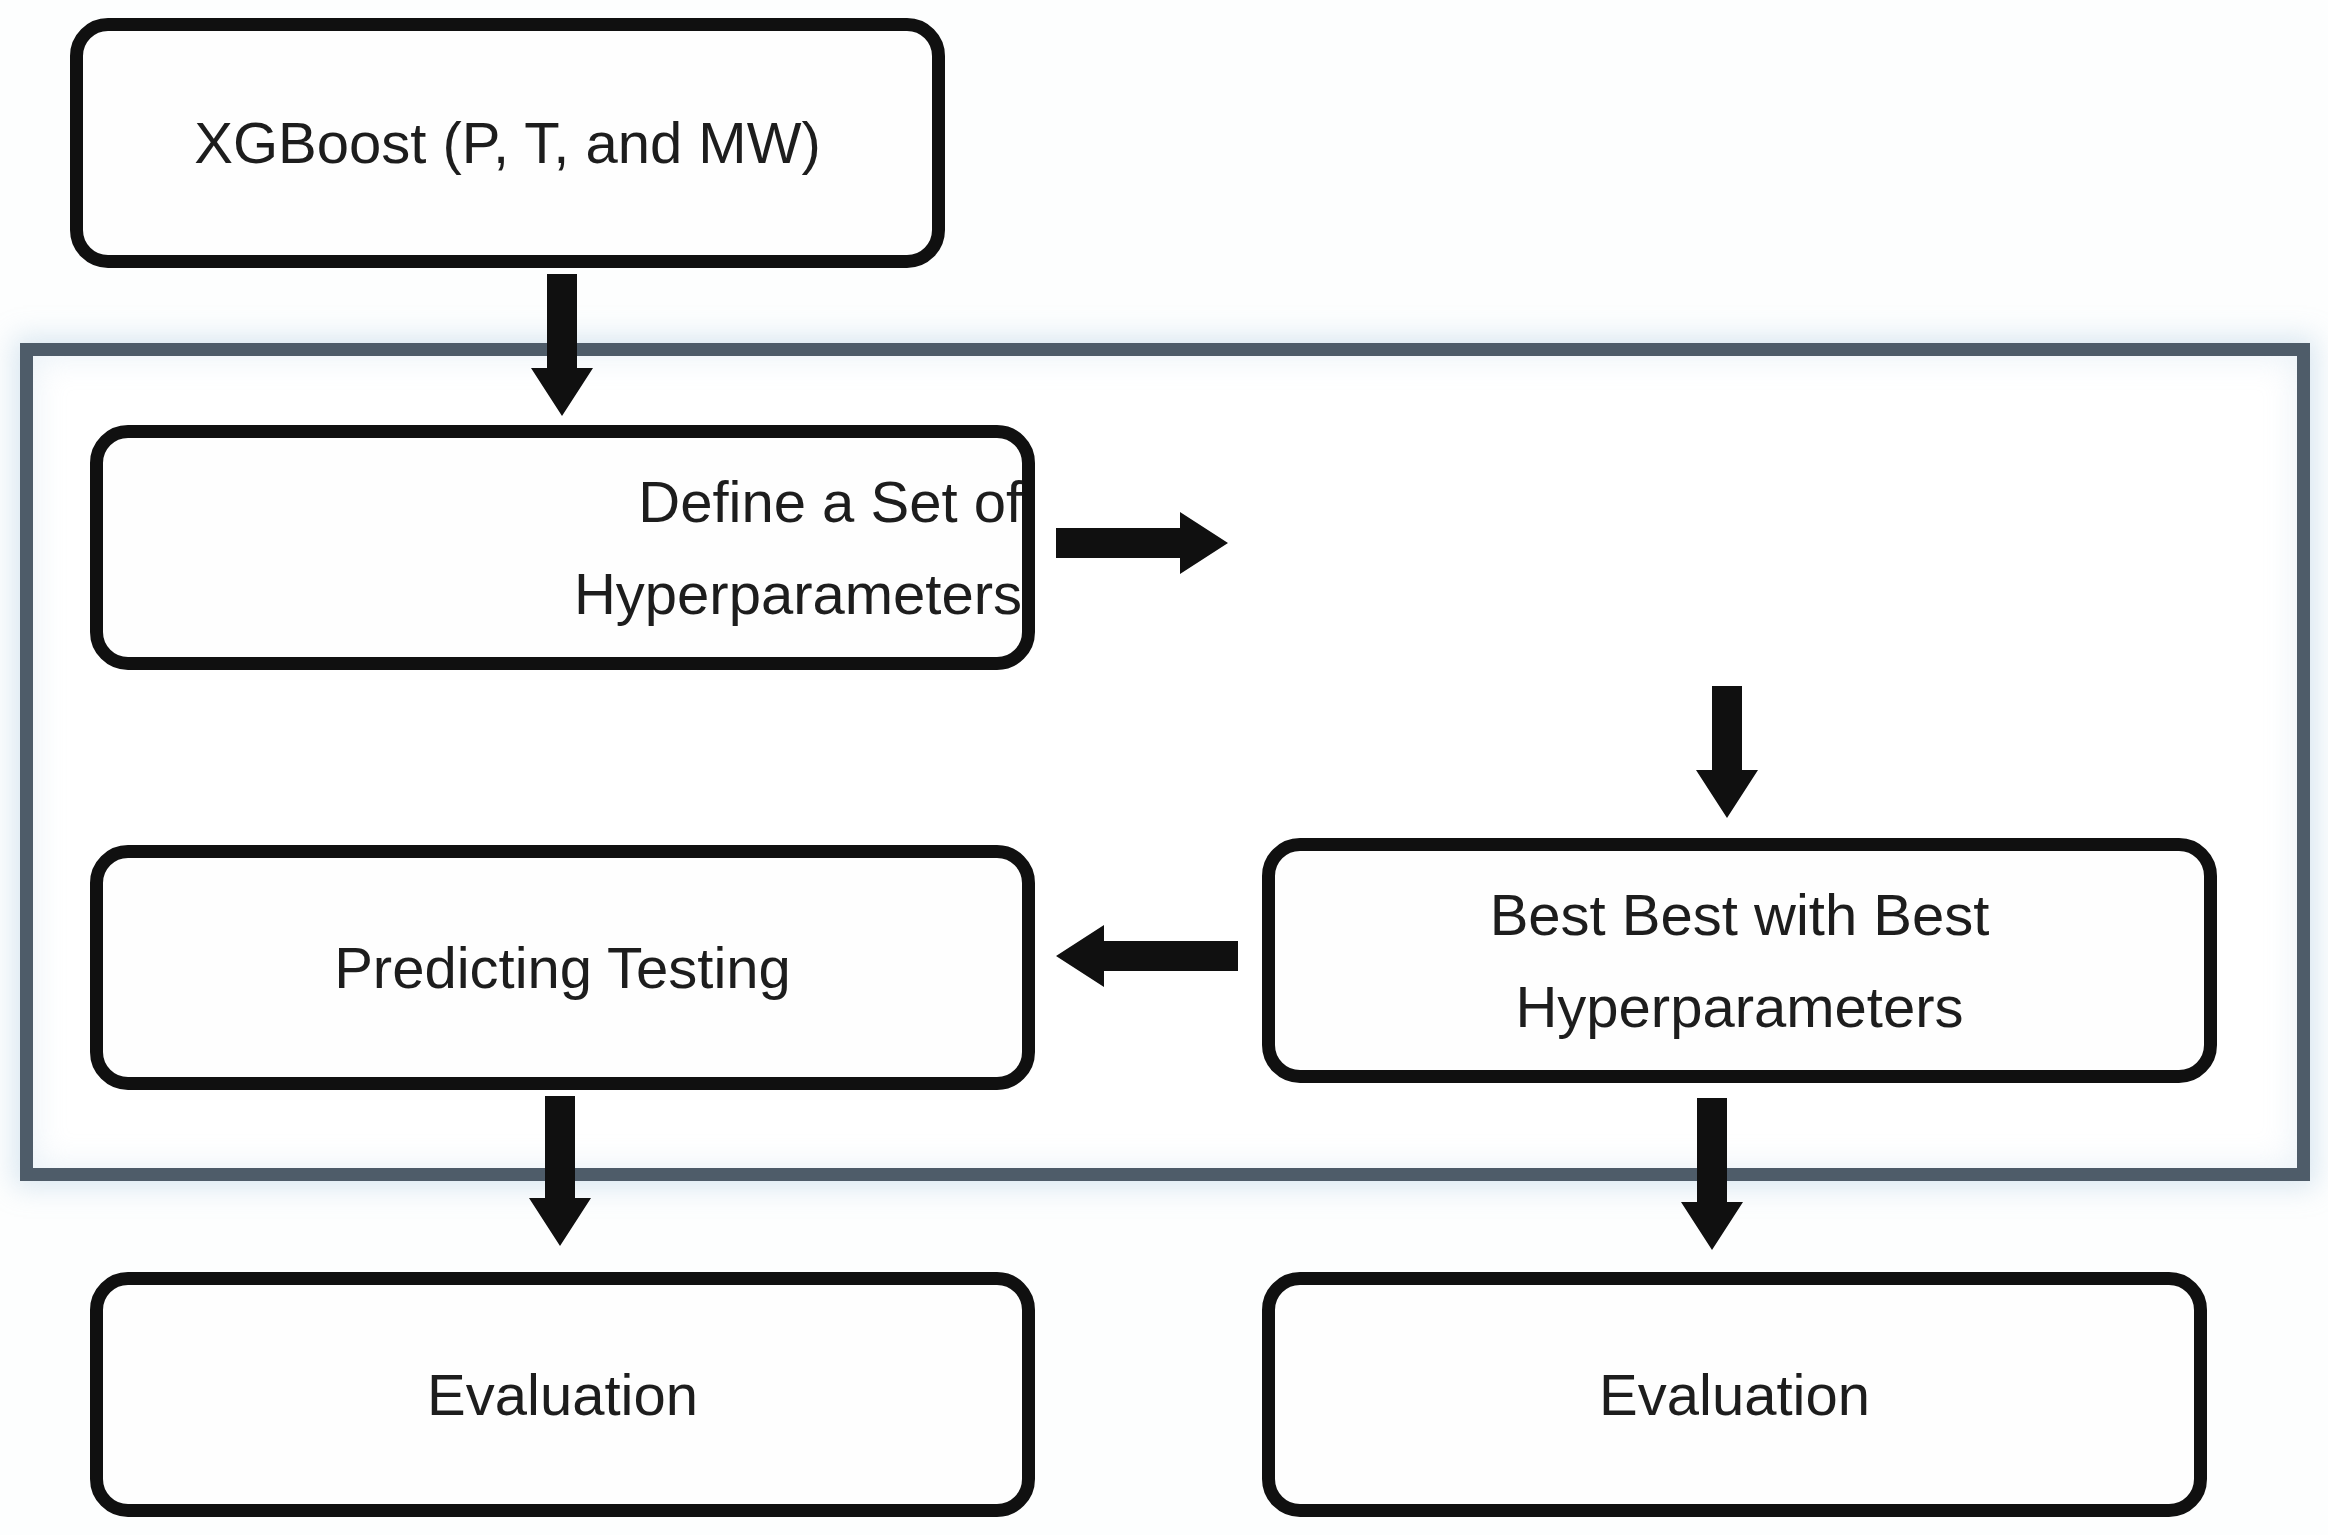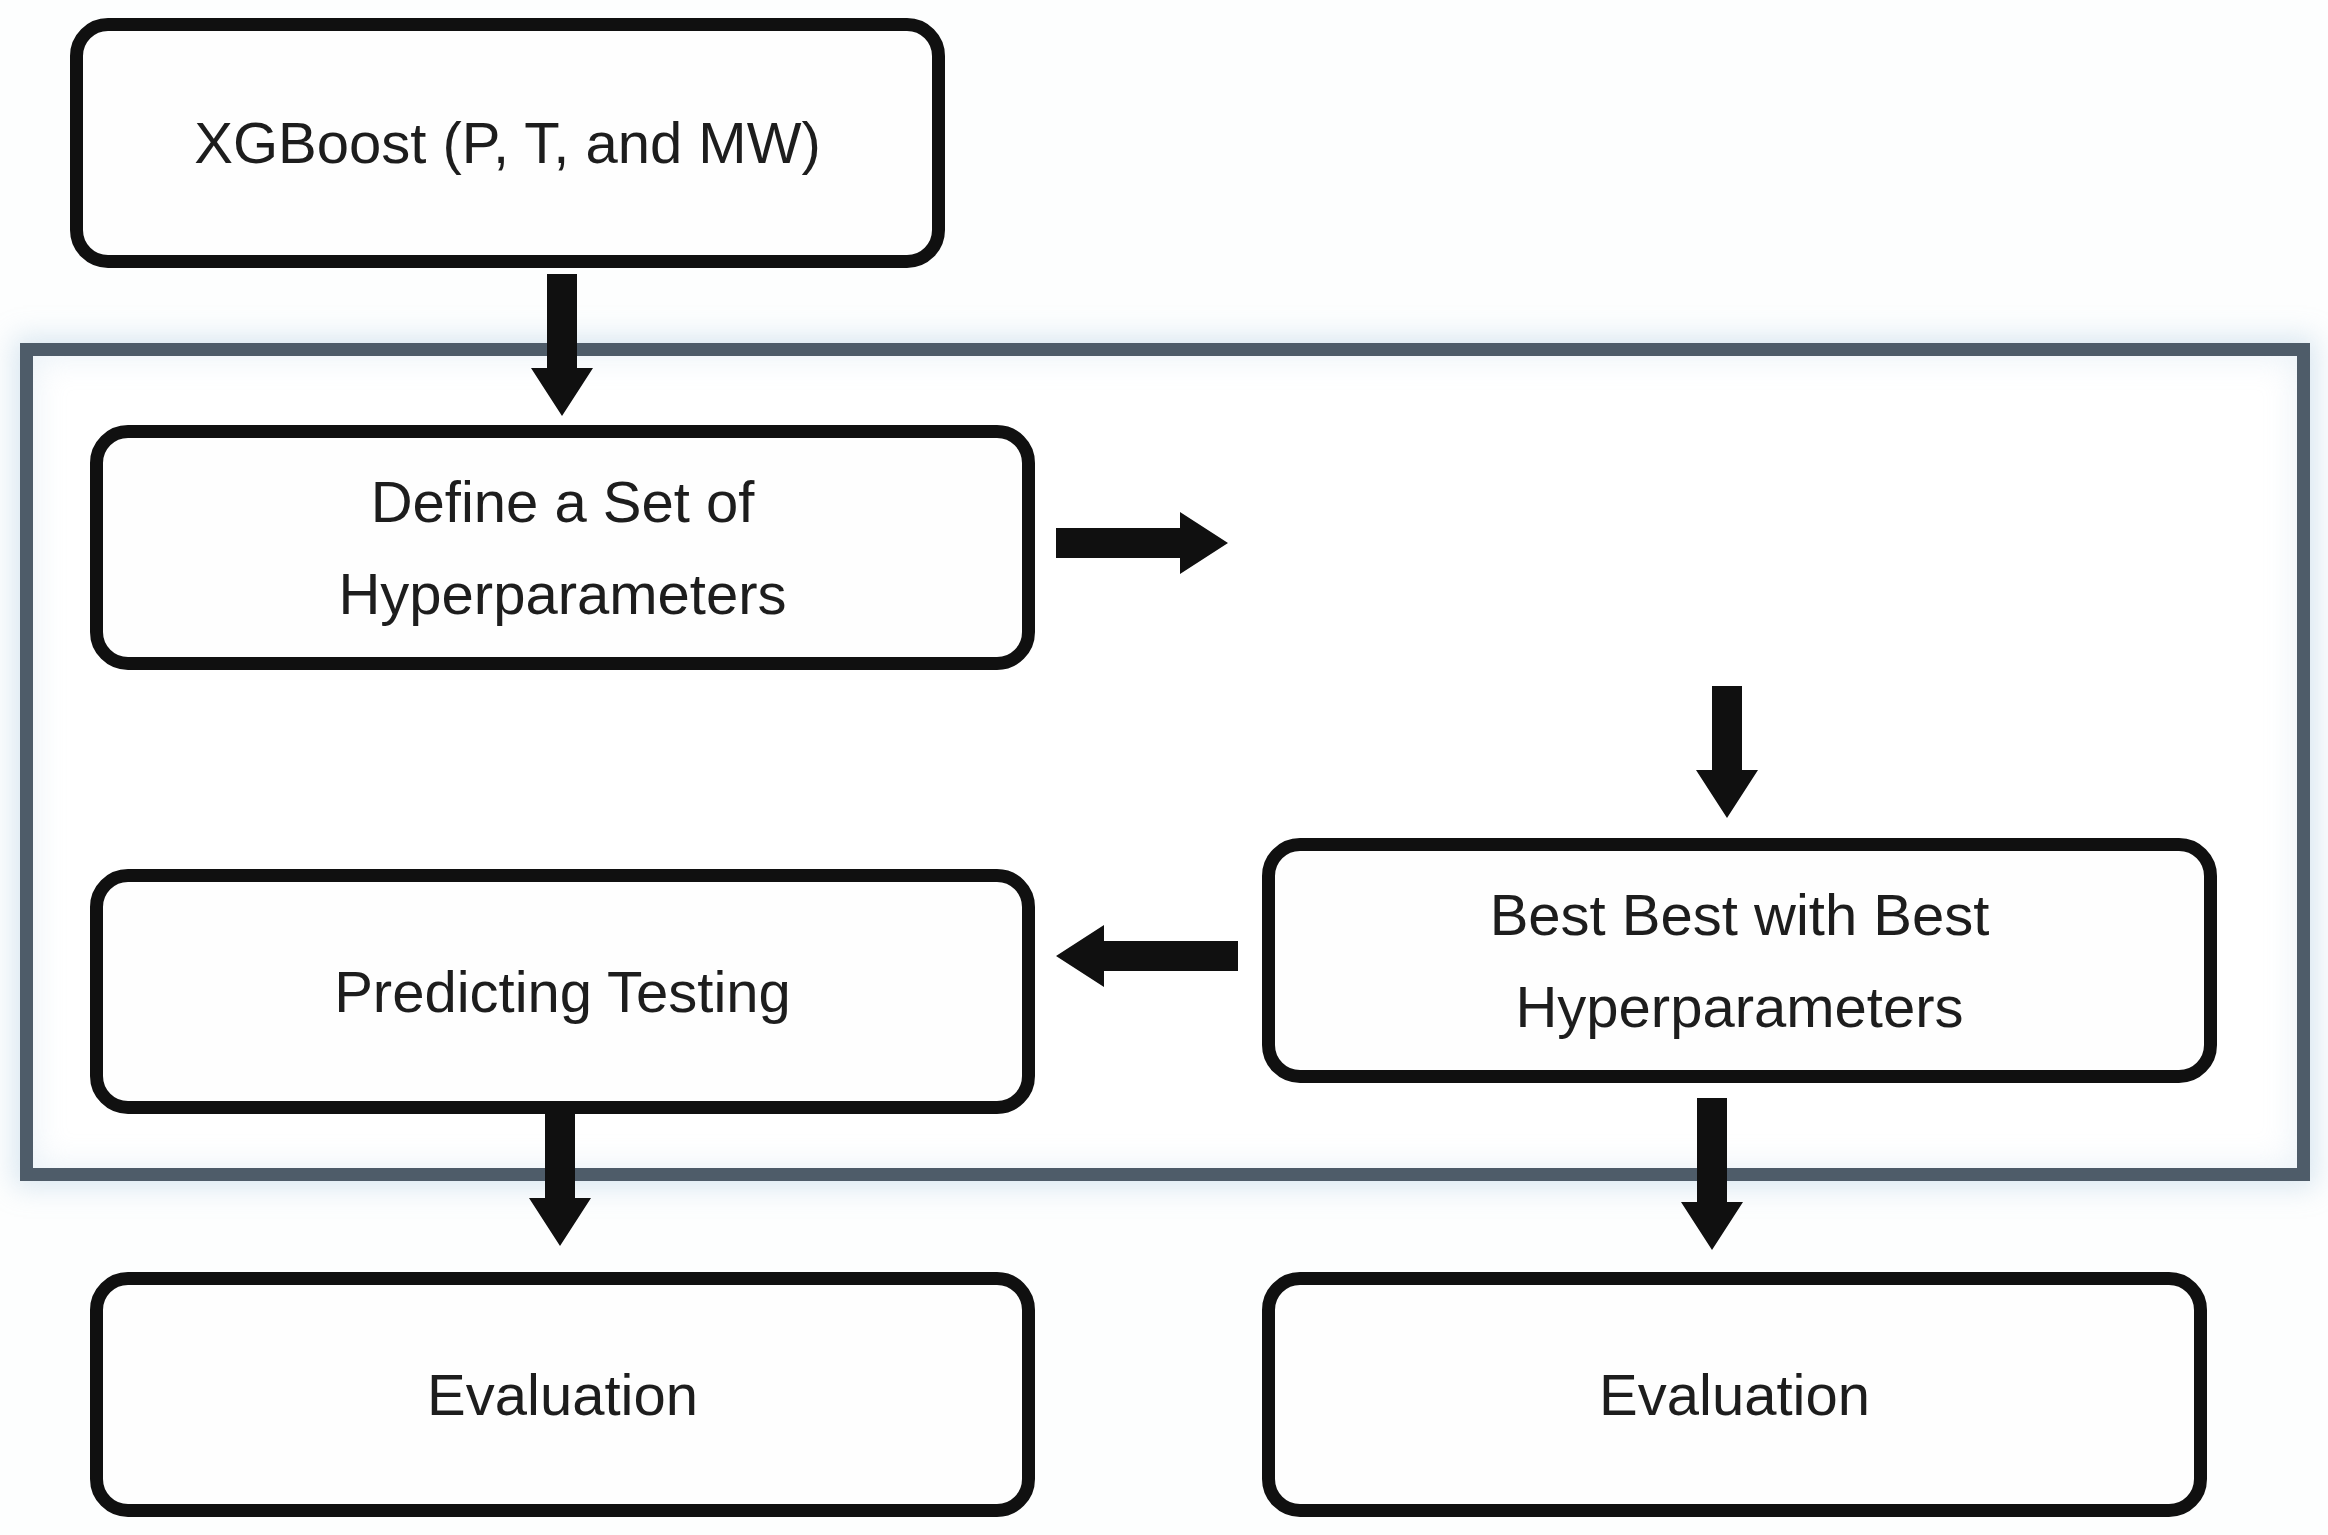--- a/index.html
+++ b/index.html
@@ -60,27 +60,27 @@
 <body>
 
 <div class="canvas">
 
   <div class="group-frame"></div>
 
   <div class="box" style="left:70px; top:18px; width:875px; height:250px;">
     <span>XGBoost (P, T, and MW)</span>
   </div>
 
-  <div class="box" style="left:90px; top:425px; width:945px; height:245px;">
+  <div class="box" style="left:90px; top:425px; width:945px; height:245px;align-items:flex-end;">
     <span>Define a Set of</span>
     <span>Hyperparameters</span>
   </div>
 
 
-  <div class="box" style="left:90px; top:845px; width:945px; height:245px;margin-top:24px;">
+  <div class="box" style="left:90px; top:845px; width:945px; height:245px;">
     <span>Predicting Testing</span>
   </div>
 
   <div class="box" style="left:1262px; top:838px; width:955px; height:245px;">
     <span>Best Best with Best</span>
     <span>Hyperparameters</span>
   </div>
 
   <div class="box" style="left:90px; top:1272px; width:945px; height:245px;">
     <span>Evaluation</span>

